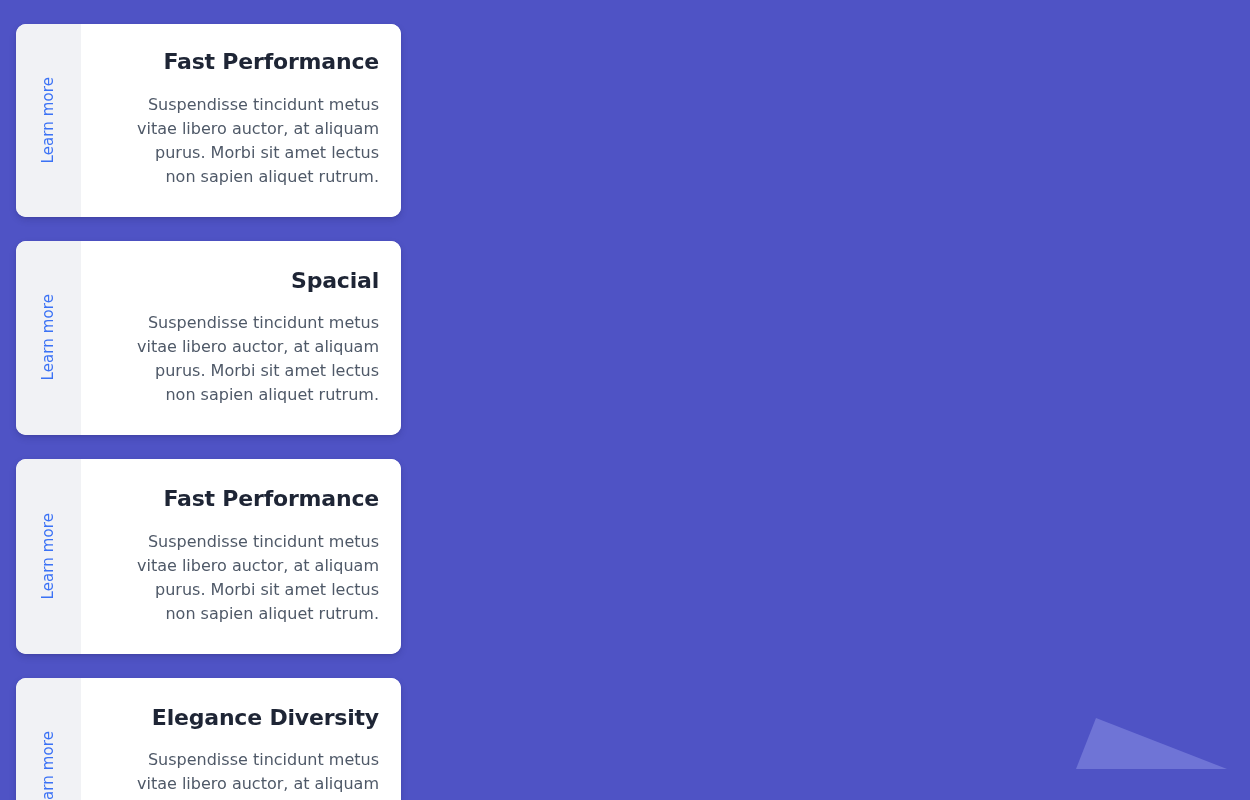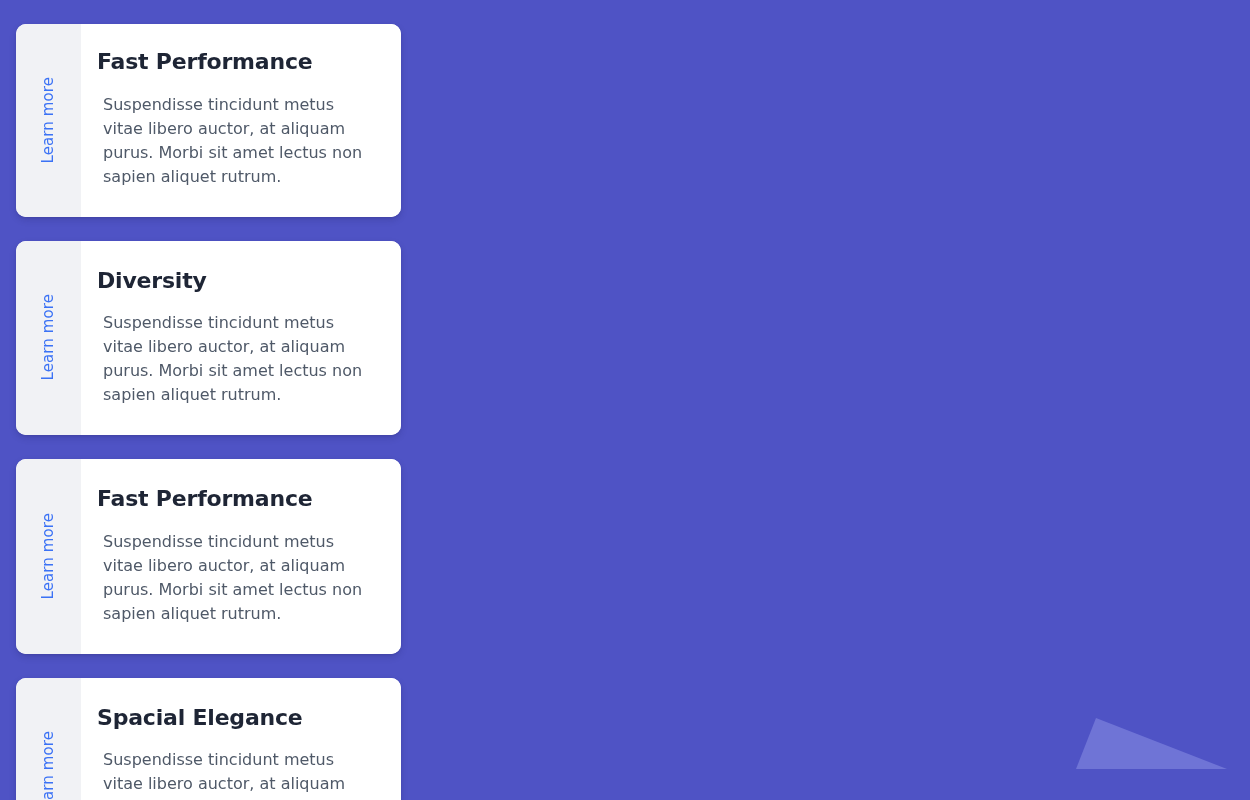--- a/index.html
+++ b/index.html
@@ -66,23 +66,24 @@
     line-height: 1;
     letter-spacing: 0.1px;
     text-decoration: none;
     white-space: nowrap;
     cursor: pointer;
     padding: 2px;
   }
 
   .card-body {
     flex: 1 1 auto;
-    padding: 26px 22px 28px 16px;
+    padding: 26px 22px 28px 35px;
     background: #ffffff;
     min-width: 0;
+    text-align: right;
   }
 
   .card-title {
     font-size: 22px;
     font-weight: bold;
     color: #1e2535;
     line-height: 1.25;
     letter-spacing: -0.2px;
     margin-bottom: 17px;
   }
@@ -115,38 +116,38 @@
       <h2 class="card-title">Fast Performance</h2>
       <p class="card-text">Suspendisse tincidunt metus vitae libero auctor, at aliquam purus. Morbi sit amet lectus non sapien aliquet rutrum.</p>
     </div>
   </article>
 
   <article class="feature-card">
     <div class="card-aside">
       <a class="learn-more-link" href="#">Learn more</a>
     </div>
     <div class="card-body">
-      <h2 class="card-title">Diversity</h2>
+      <h2 class="card-title">Spacial</h2>
       <p class="card-text">Suspendisse tincidunt metus vitae libero auctor, at aliquam purus. Morbi sit amet lectus non sapien aliquet rutrum.</p>
     </div>
   </article>
 
   <article class="feature-card">
     <div class="card-aside">
       <a class="learn-more-link" href="#">Learn more</a>
     </div>
     <div class="card-body">
       <h2 class="card-title">Fast Performance</h2>
       <p class="card-text">Suspendisse tincidunt metus vitae libero auctor, at aliquam purus. Morbi sit amet lectus non sapien aliquet rutrum.</p>
     </div>
   </article>
 
   <article class="feature-card">
     <div class="card-aside">
       <a class="learn-more-link" href="#">Learn more</a>
     </div>
     <div class="card-body">
-      <h2 class="card-title">Spacial Elegance</h2>
+      <h2 class="card-title">Elegance Diversity</h2>
       <p class="card-text">Suspendisse tincidunt metus vitae libero auctor, at aliquam purus. Morbi sit amet lectus non sapien aliquet rutrum.</p>
     </div>
   </article>
 
 </div>
 
 </body></html>

